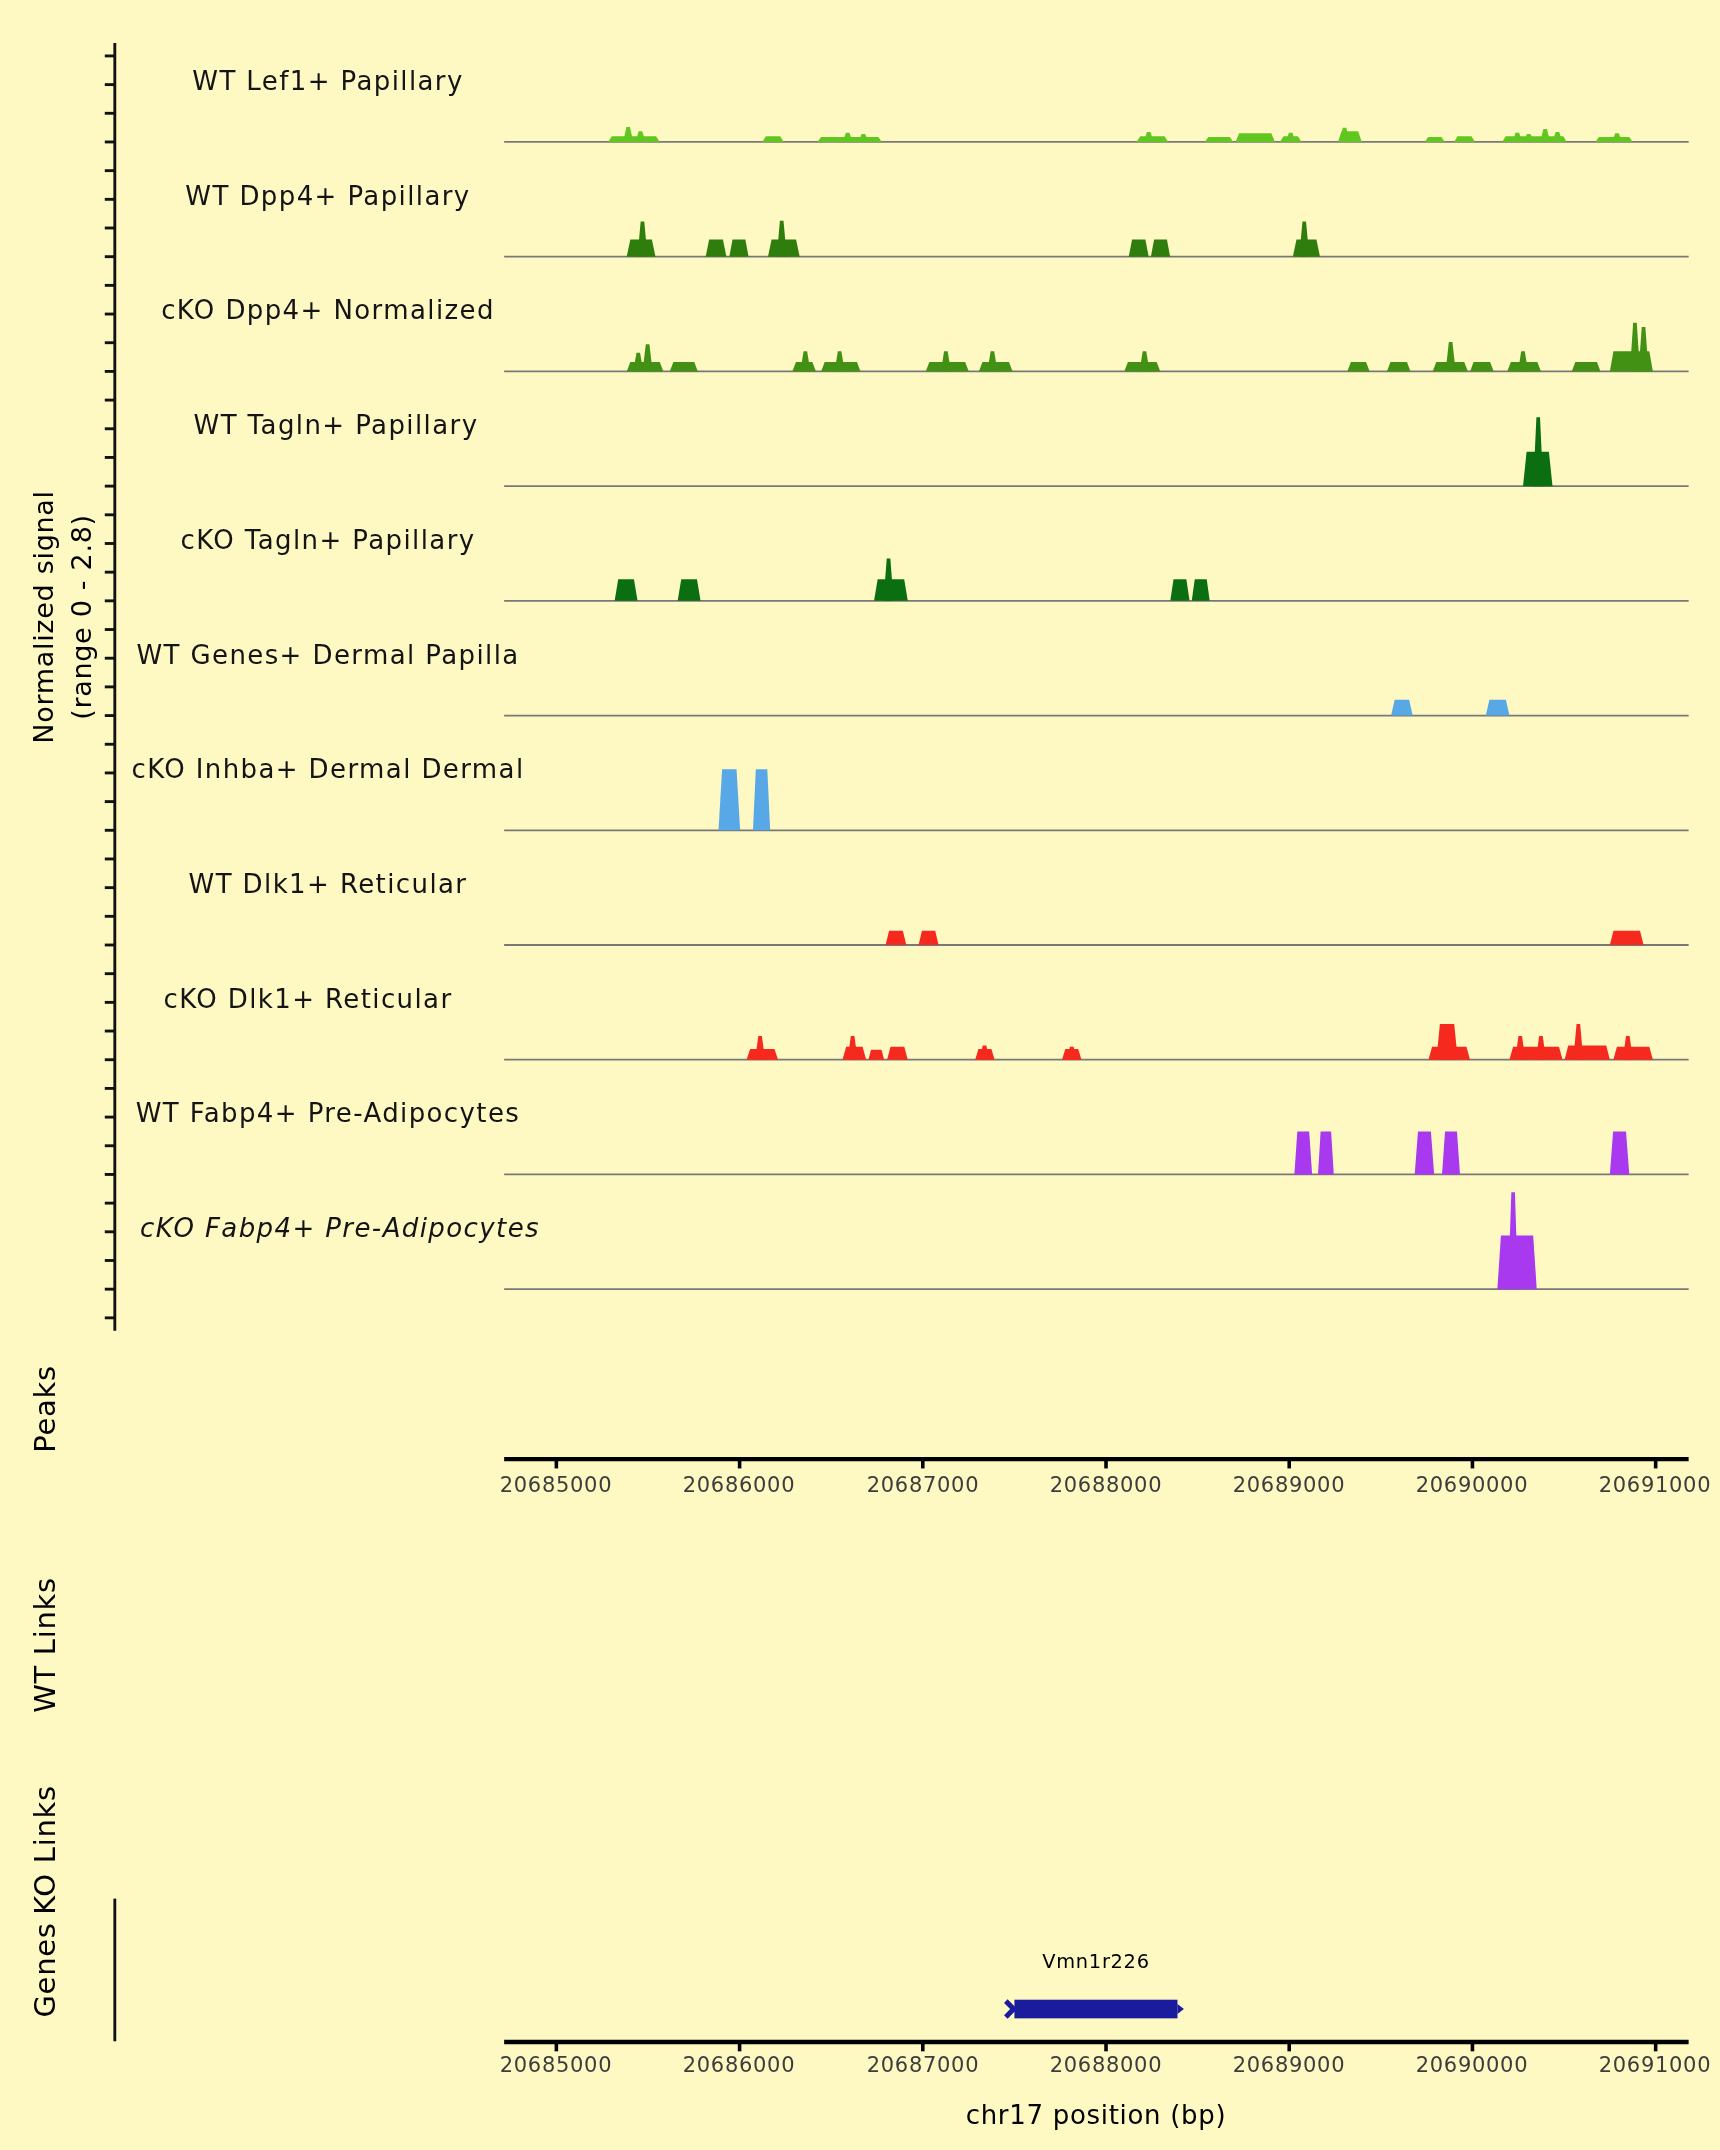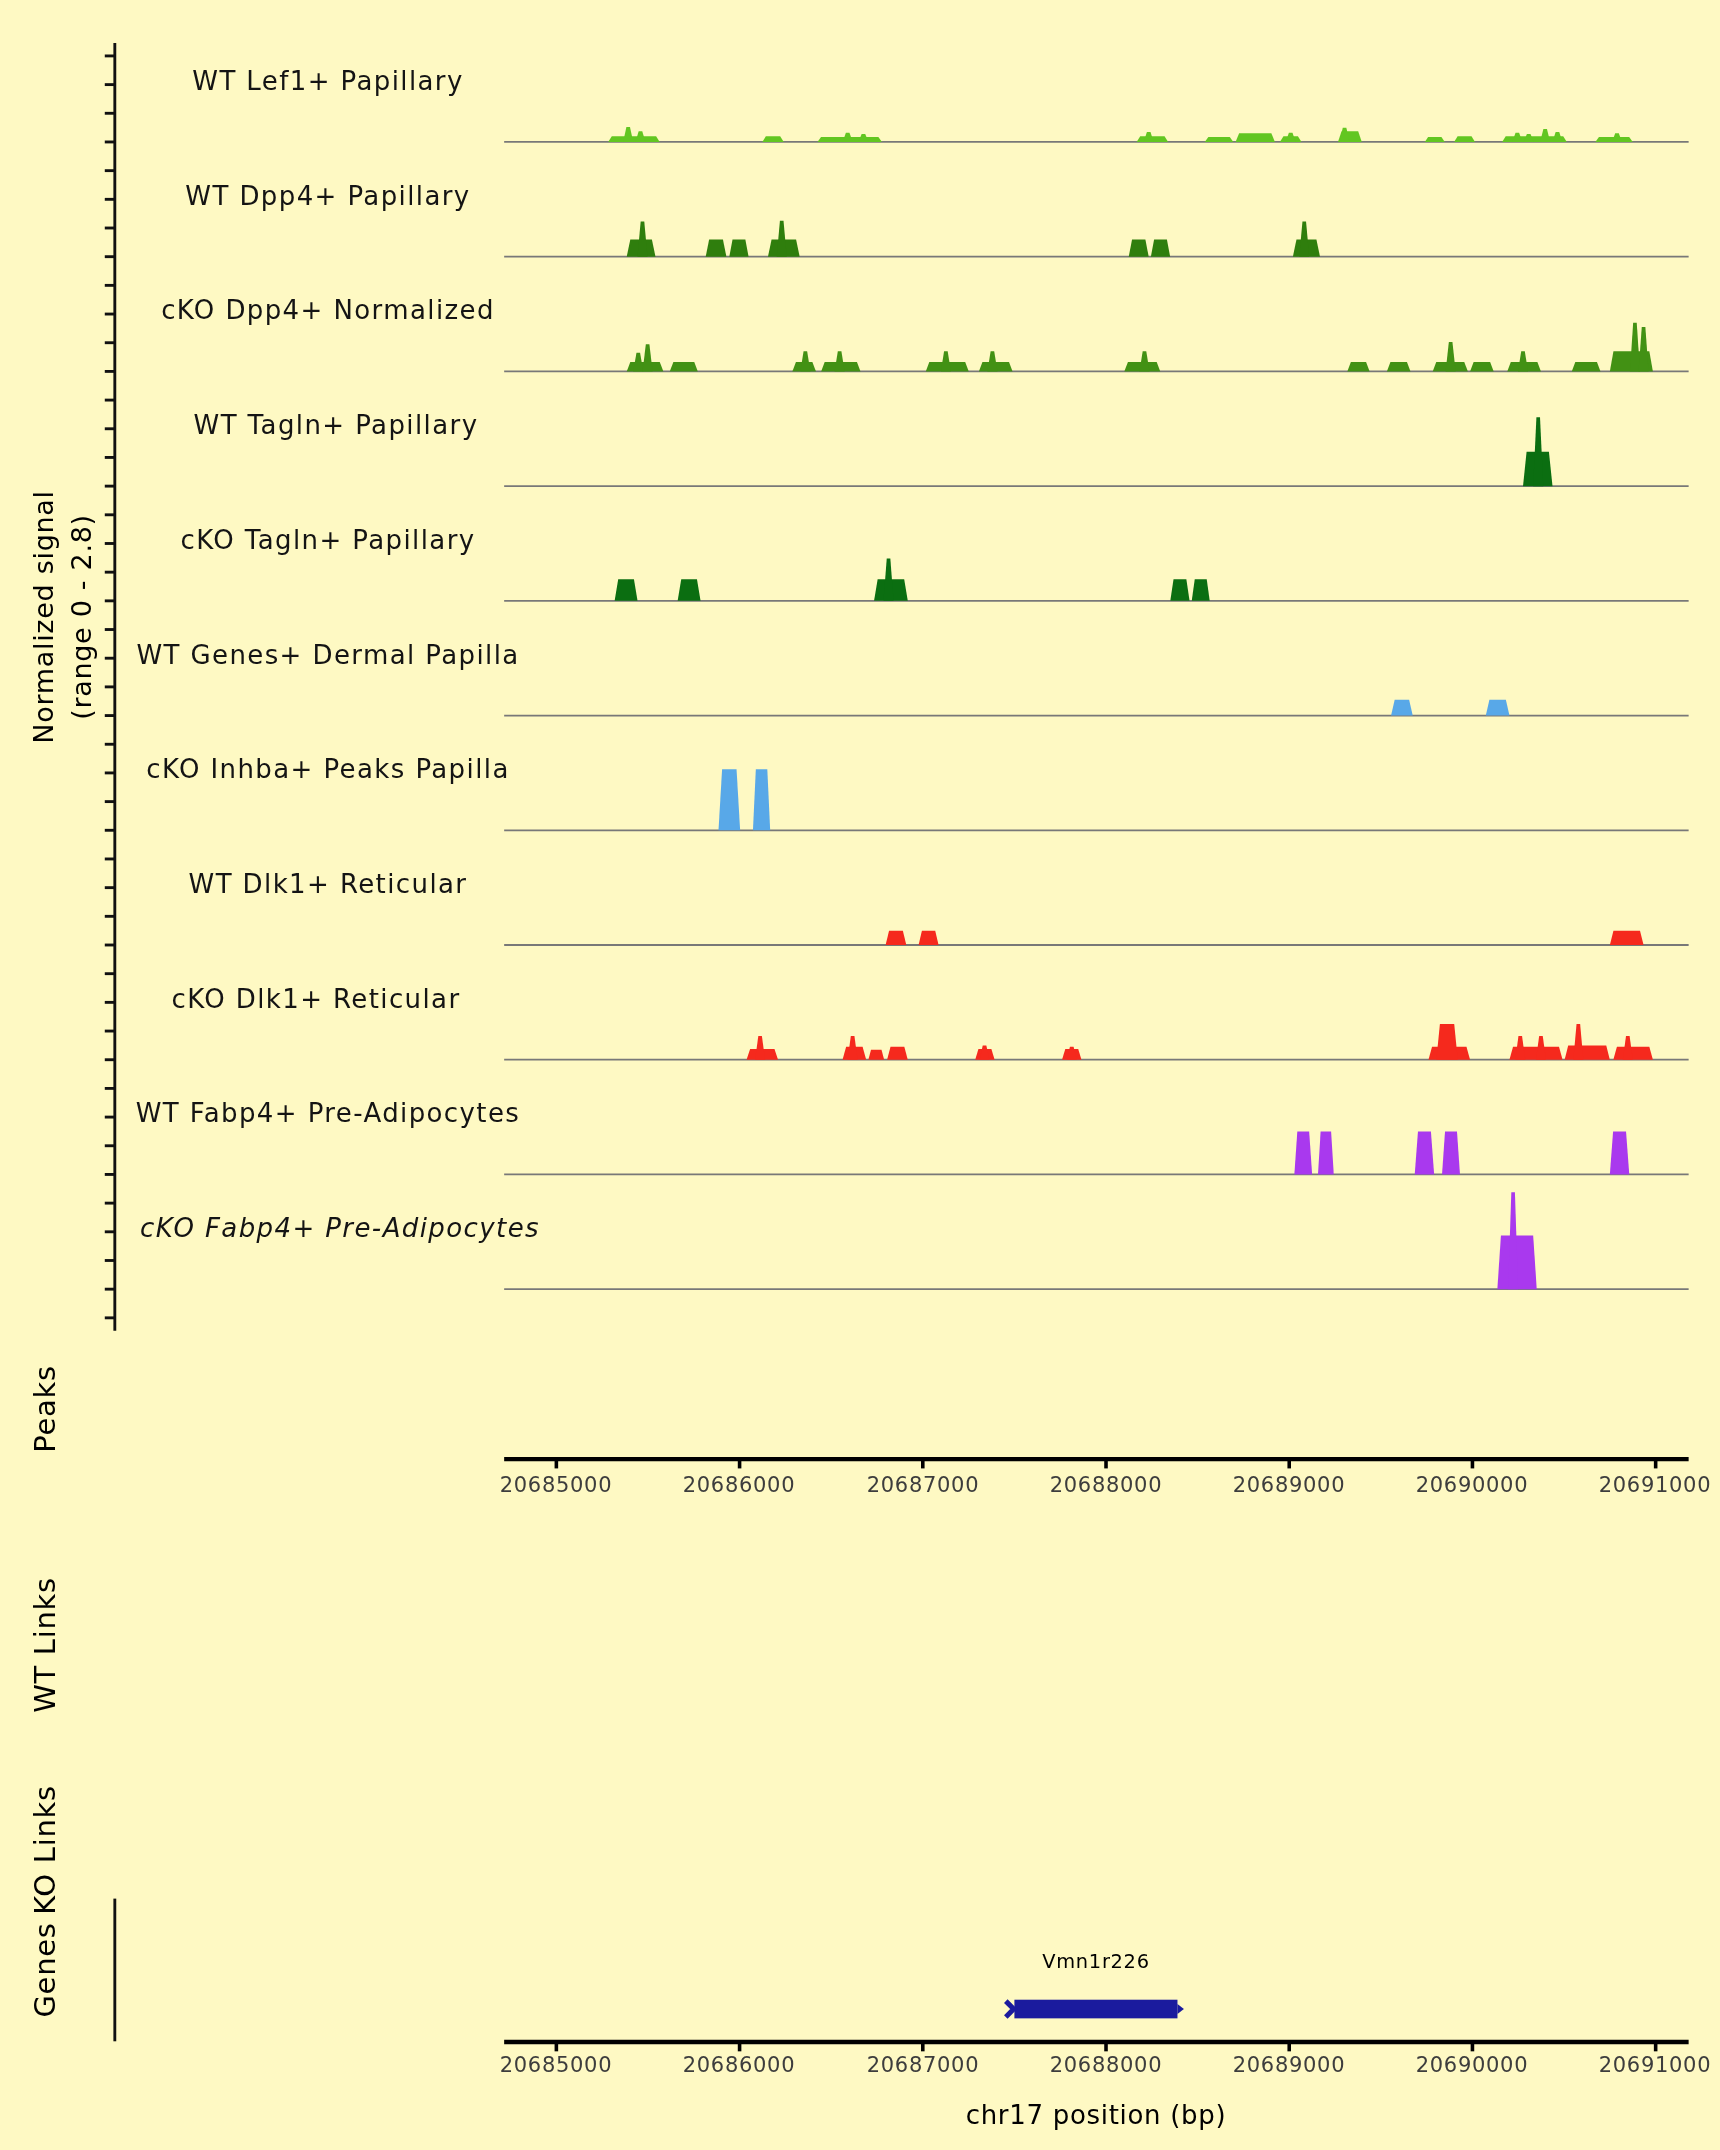--- a/index.html
+++ b/index.html
@@ -200,23 +200,23 @@
       <polygon points="1642.0719257540602,2795 1651.0719257540602,2802 1642.0719257540602,2809" fill="#1B1B9E"></polygon>
     </svg>
 
   <div id="overlay">
       <div class="abs track-label" style="left: 328px; top: 81px;">WT Lef1+ Papillary</div>
       <div class="abs track-label" style="left: 328px; top: 196px;">WT Dpp4+ Papillary</div>
       <div class="abs track-label" style="left: 328px; top: 310px;">cKO Dpp4+ Normalized</div>
       <div class="abs track-label" style="left: 336px; top: 425px;">WT Tagln+ Papillary</div>
       <div class="abs track-label" style="left: 328px; top: 540px;">cKO Tagln+ Papillary</div>
       <div class="abs track-label" style="left: 328px; top: 655px;">WT Genes+ Dermal Papilla</div>
-      <div class="abs track-label" style="left: 328px; top: 769px;">cKO Inhba+ Peaks Papilla</div>
+      <div class="abs track-label" style="left: 328px; top: 769px;">cKO Inhba+ Dermal Dermal</div>
       <div class="abs track-label" style="left: 328px; top: 884px;">WT Dlk1+ Reticular</div>
-      <div class="abs track-label" style="left: 316px; top: 999px;">cKO Dlk1+ Reticular</div>
+      <div class="abs track-label" style="left: 308px; top: 999px;">cKO Dlk1+ Reticular</div>
       <div class="abs track-label" style="left: 328px; top: 1113px;">WT Fabp4+ Pre-Adipocytes</div>
       <div class="abs track-label" style="left: 340px; top: 1228px; font-style: italic;">cKO Fabp4+ Pre-Adipocytes</div>
       <div class="abs tick-label" style="left: 556px; top: 1485px;">20685000</div>
       <div class="abs tick-label" style="left: 739px; top: 1485px;">20686000</div>
       <div class="abs tick-label" style="left: 923px; top: 1485px;">20687000</div>
       <div class="abs tick-label" style="left: 1106px; top: 1485px;">20688000</div>
       <div class="abs tick-label" style="left: 1289px; top: 1485px;">20689000</div>
       <div class="abs tick-label" style="left: 1472px; top: 1485px;">20690000</div>
       <div class="abs tick-label" style="left: 1655px; top: 1485px;">20691000</div>
       <div class="abs tick-label" style="left: 556px; top: 2065px;">20685000</div>

